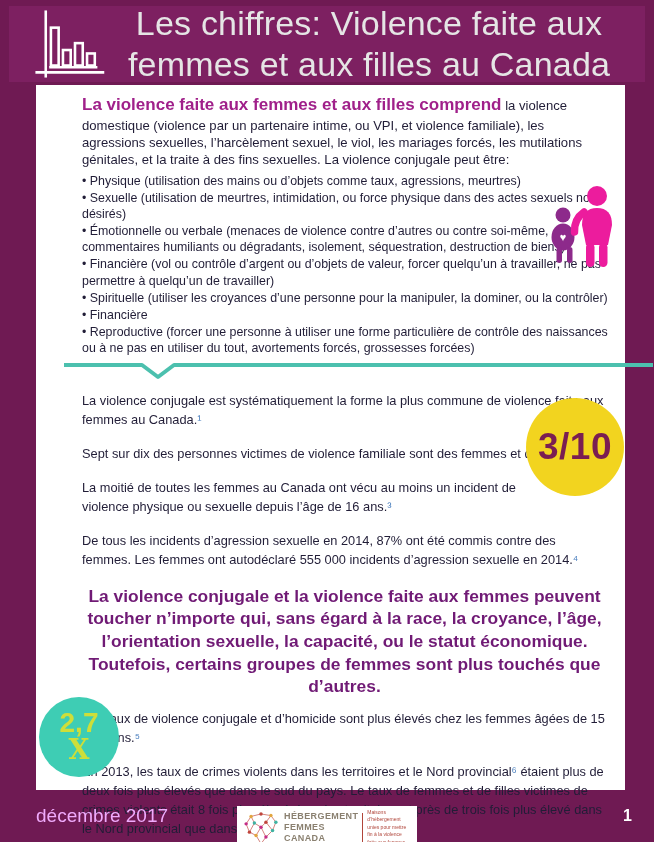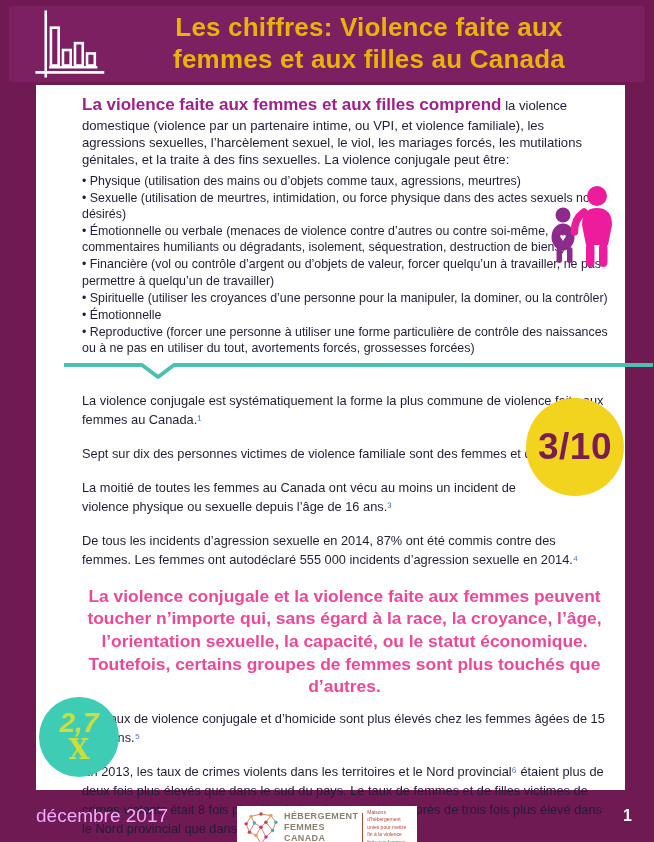--- a/index.html
+++ b/index.html
@@ -7,54 +7,54 @@
     position:relative; width:654px; height:842px; overflow:hidden;
     background:#6f1a53; font-family:"Liberation Sans", sans-serif;
   }
   
   .header-band {
     position:absolute; left:9px; top:6px; right:9px; height:76px;
     background:#7d2061; display:flex; align-items:center;
   }
   .chart-icon-wrap { width:104px; height:74px; margin-left:14px; flex:0 0 auto; }
   .header-title {
-    flex:1; text-align:center; color:#eab308; font-weight:bold;
-    font-size:26px; line-height:1.22; letter-spacing:.2px; padding-right:34px;
+    flex:1; text-align:center; color:#e5e5e5; font-weight:normal;
+    font-size:34px; line-height:1.22; letter-spacing:.2px; padding-right:34px;
   }
   
   .content-box {
     position:absolute; left:36px; top:85px; width:589px; height:705px;
     background:#ffffff; box-sizing:border-box;padding-left:28px;
   }
   .intro-wrap { padding:9px 14px 0 18px; color:#211d37; font-size:13.1px; line-height:1.33; }
   .intro-lead { color:#a0208a; font-weight:bold; font-size:17px; }
   .bullets { padding:3px 14px 0 18px; color:#211d37; font-size:12.4px; line-height:1.3; }
   .bullet-item { margin:1px 0; }
   .divider-wrap { margin-top:6px; height:18px; }
   
   .stats { padding:12px 18px 0 18px; color:#211d37; font-size:12.8px; line-height:1.48; }
   .stats p { margin:0 0 15px 0; }
   .p-half { max-width:468px; }
   .highlight {
-    color:#ec4899; font-weight:bold; font-size:17.4px; line-height:1.3;
+    color:#701a75; font-weight:bold; font-size:17.4px; line-height:1.3;
     text-align:center; max-width:532px; margin:2px auto 12px auto !important;
   }
   .supref { color:#4a7fbe; }
   
   .family-icon-wrap { position:absolute; left:510px; top:100px; width:78px; height:84px; }
   .yellow-circle {
     position:absolute; left:490px; top:313px; width:98px; height:98px; border-radius:50%;
     background:#f2d41f; display:flex; align-items:center; justify-content:center;
     color:#7a1e52; font-size:37px; font-weight:600; letter-spacing:.5px;
   }
   .ratio-circle {
     position:absolute; left:3px; top:612px; width:80px; height:80px; border-radius:50%;
     background:#3ecdb4; color:#cede39; text-align:center; font-weight:bold;
   }
-  .ratio-value { font-size:28px; line-height:1; padding-top:12px;font-style:italic; }
+  .ratio-value { font-size:28px; line-height:1; padding-top:12px; }
   .ratio-x { font-family:"DejaVu Serif", serif; font-size:27px; line-height:.95; }
   
   .footer {
     position:absolute; left:0; right:0; bottom:0; height:52px;
     display:flex; align-items:center;
   }
   .footer-date { color:#f0abfc; font-weight:normal; font-size:19px; margin-left:36px; flex:0 0 auto; }
   .logo-box {
     position:absolute; left:237px; top:16px; width:180px; height:43px;
     background:#ffffff; display:flex; align-items:center; padding:2px 4px; box-sizing:border-box;
@@ -99,21 +99,21 @@
       <span class="intro-lead">La violence faite aux femmes et aux filles comprend</span>
       <span class="intro-body has-sups">la violence domestique (violence par un partenaire intime, ou VPI, et violence familiale), les agressions sexuelles, l’harcèlement sexuel, le viol, les mariages forcés, les mutilations génitales, et la traite à des fins sexuelles. La violence conjugale peut être:</span>
     </div>
 
     <div class="bullets">
       <div class="bullet-item has-sups">• Physique (utilisation des mains ou d’objets comme taux, agressions, meurtres)</div>
       <div class="bullet-item has-sups">• Sexuelle (utilisation de meurtres, intimidation, ou force physique dans des actes sexuels non désirés)</div>
       <div class="bullet-item has-sups">• Émotionnelle ou verbale (menaces de violence contre d’autres ou contre soi-même, commentaires humiliants ou dégradants, isolement, séquestration, destruction de biens)</div>
       <div class="bullet-item has-sups">• Financière (vol ou contrôle d’argent ou d’objets de valeur, forcer quelqu’un à travailler, ne pas permettre à quelqu’un de travailler)</div>
       <div class="bullet-item has-sups">• Spirituelle (utiliser les croyances d’une personne pour la manipuler, la dominer, ou la contrôler)</div>
-      <div class="bullet-item has-sups">• Émotionnelle</div>
+      <div class="bullet-item has-sups">• Financière</div>
       <div class="bullet-item has-sups">• Reproductive (forcer une personne à utiliser une forme particulière de contrôle des naissances ou à ne pas en utiliser du tout, avortements forcés, grossesses forcées)</div>
     </div>
 
     <div class="family-icon-wrap">
       <svg viewBox="0 0 78 84" width="78" height="84">
 
         <g fill="#8d2a8b">
           <circle cx="17" cy="30" r="7.5"></circle>
           <ellipse cx="17" cy="52" rx="11.5" ry="13.5"></ellipse>
           <rect x="10.5" y="62" width="5.5" height="16" rx="2.7"></rect>

